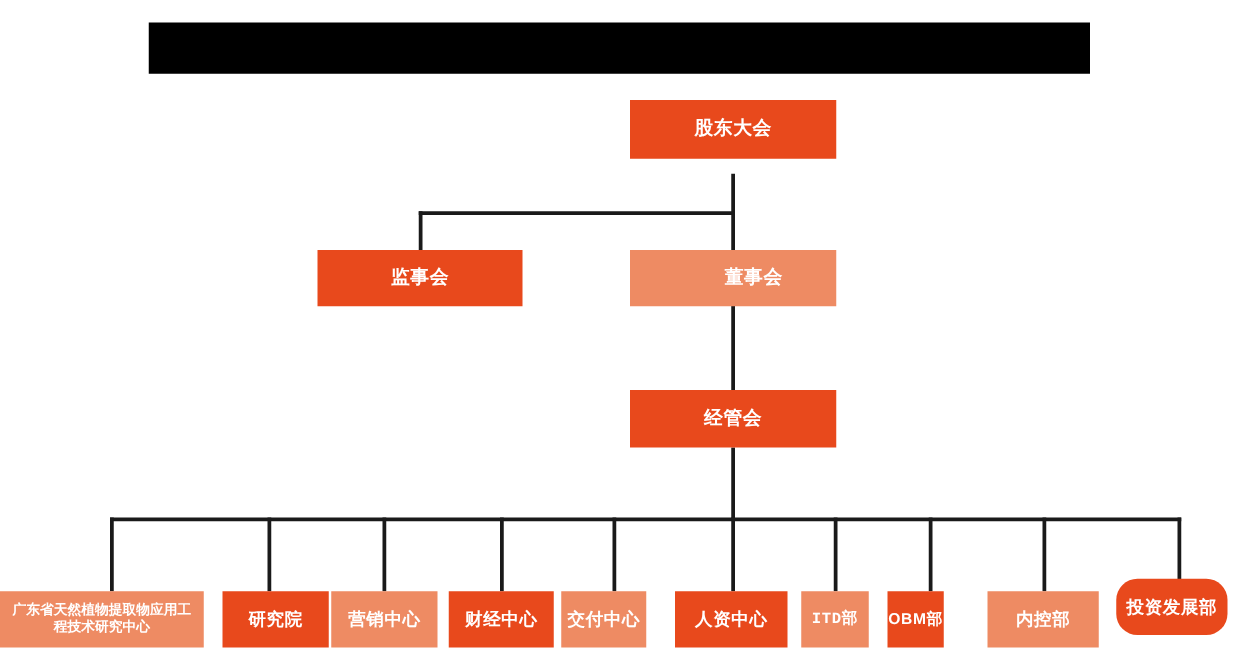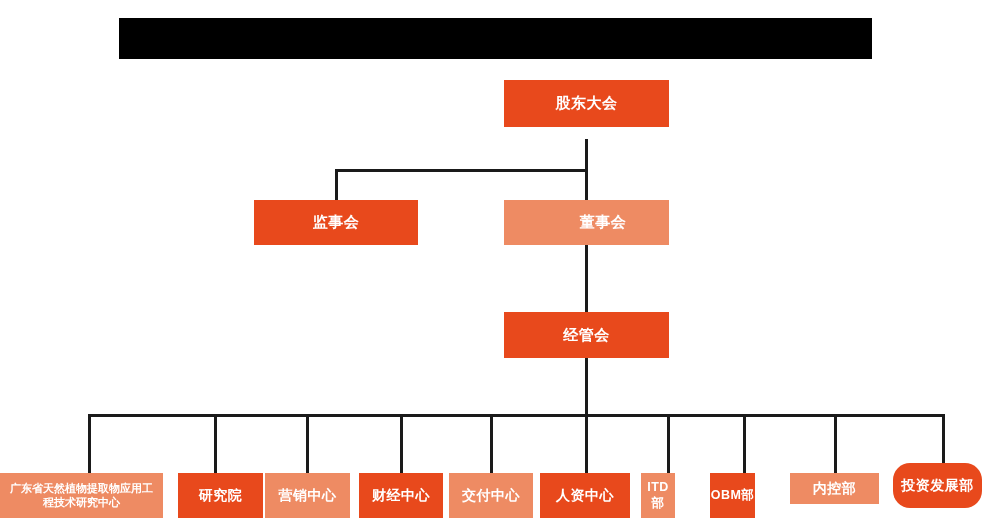--- a/index.html
+++ b/index.html
@@ -99,25 +99,25 @@
   <div class="node dark node-lg" style="left:504px; top:312px; width:165px; height:46px;">经管会</div>
 
   <div class="node light node-xs" style="left:0px; top:473px; width:163px; height:45px; padding:0 7px;">广东省天然植物提取物应用工程技术研究中心</div>
 
   <div class="node dark node-md" style="left:178px; top:473px; width:85px; height:45px;">研究院</div>
 
   <div class="node light node-md" style="left:265px; top:473px; width:85px; height:45px;">营销中心</div>
 
   <div class="node dark node-md" style="left:359px; top:473px; width:84px; height:45px;">财经中心</div>
 
-  <div class="node light node-md" style="left:449px; top:473px; width:84px; height:45px;">交付中心</div>
+  <div class="node light node-md" style="left:449px; top:473px; width:68px; height:45px;">交付中心</div>
 
   <div class="node dark node-md" style="left:540px; top:473px; width:90px; height:45px;">人资中心</div>
 
-  <div class="node light node-sm" style="left:641px; top:473px; width:34px; height:45px;">ITD部</div>
+  <div class="node light node-sm" style="left:641px; top:473px; width:54px; height:45px;font-family:Liberation Mono, monospace;">ITD部</div>
 
   <div class="node dark node-sm" style="left:710px; top:473px; width:45px; height:45px;">OBM部</div>
 
-  <div class="node light node-md" style="left:790px; top:473px; width:89px; height:31px;">内控部</div>
+  <div class="node light node-md" style="left:790px; top:473px; width:89px; height:45px;">内控部</div>
 
   <div class="node dark node-md" style="left:893px; top:463px; width:89px; height:45px;border-radius:17px;">投资发展部</div>
 
 </div>
 
 </body></html>

